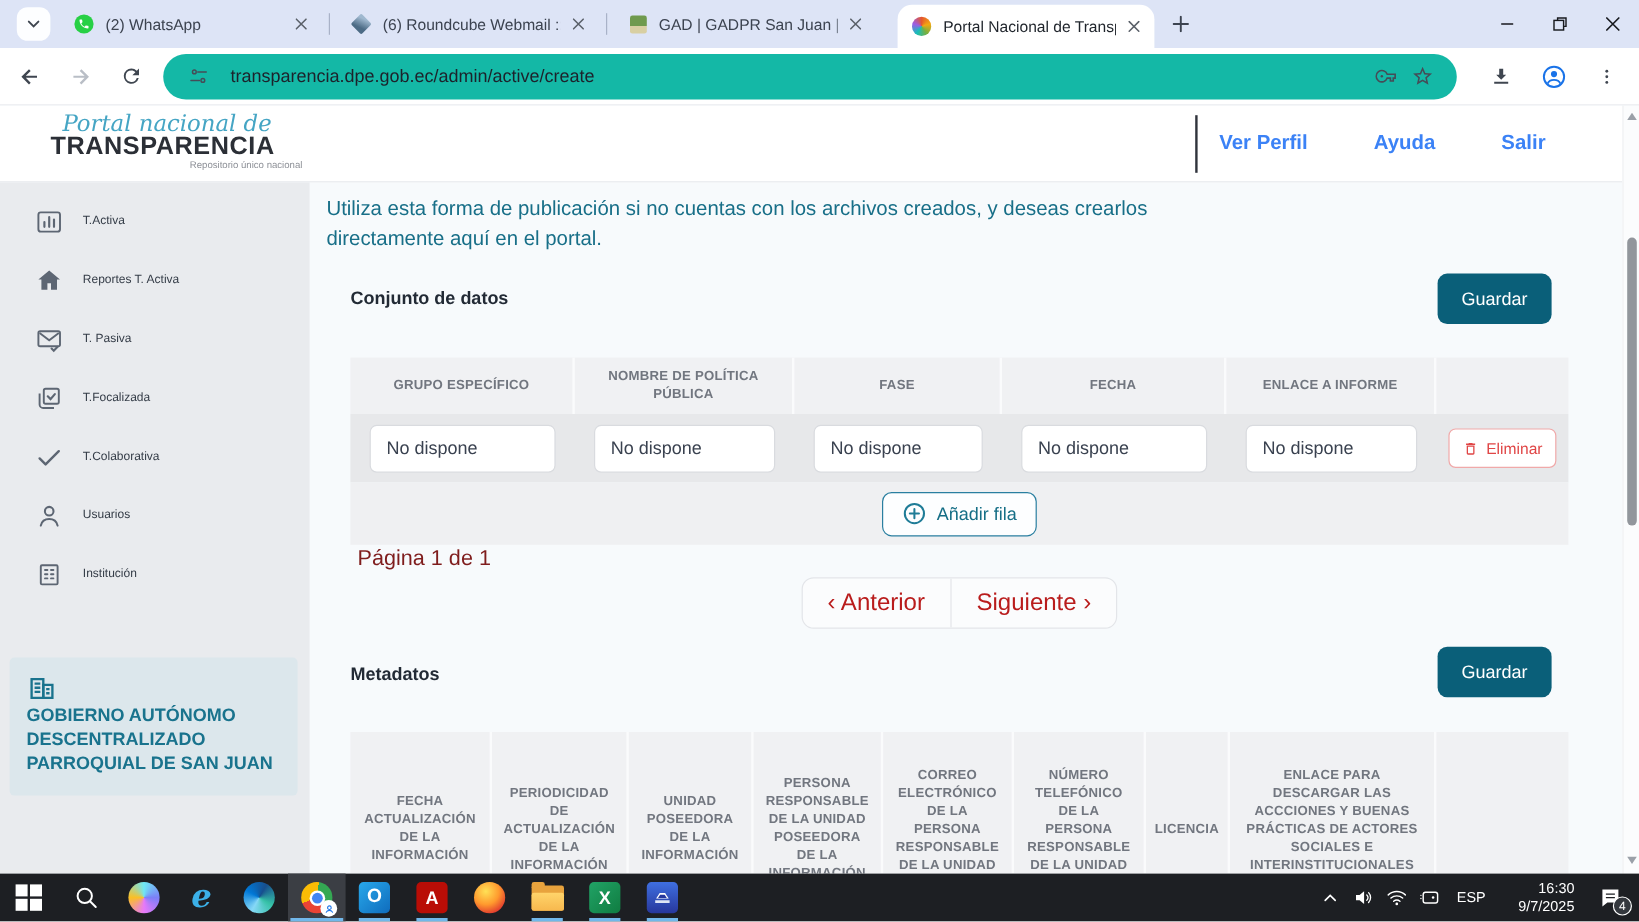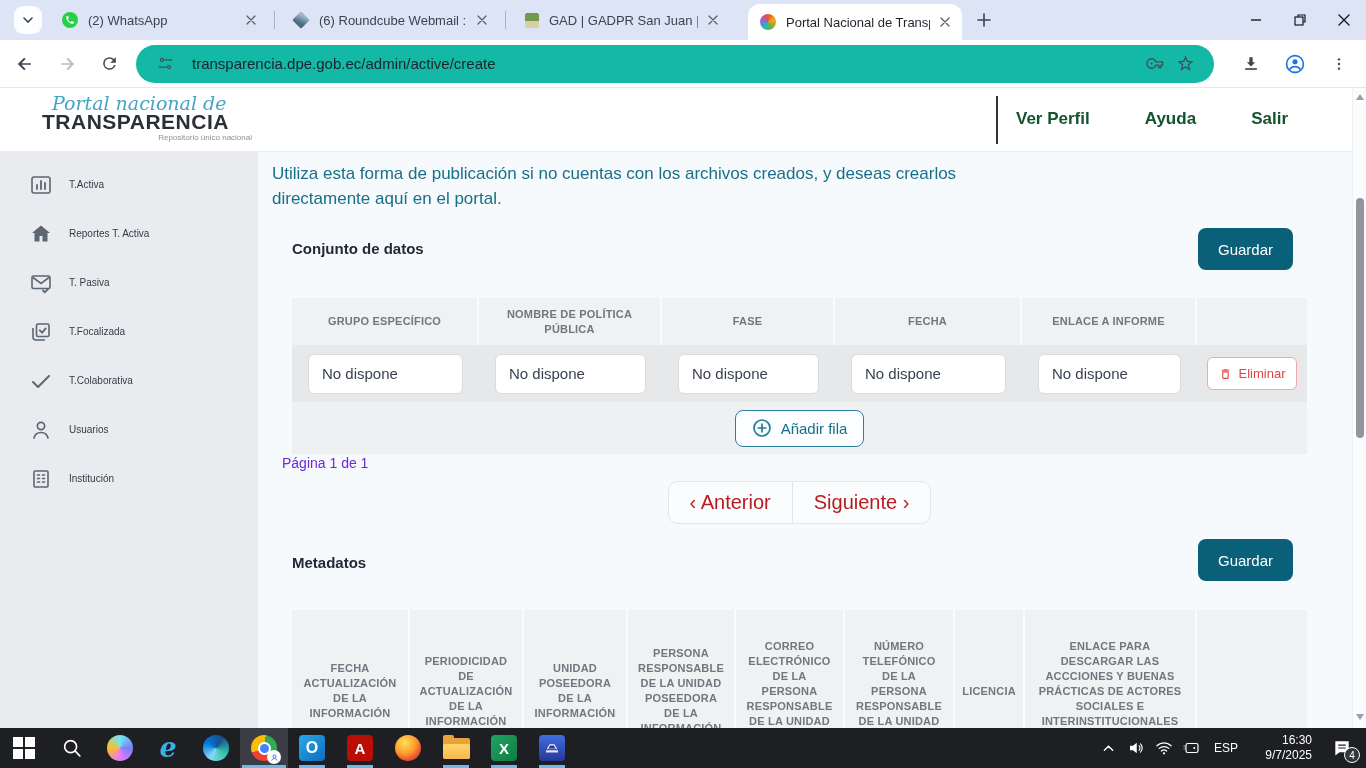--- a/index.html
+++ b/index.html
@@ -41,21 +41,21 @@
   .page { position:absolute; left:0; top:88px; width:1352px; height:640px; background:#f7fafc; overflow:hidden; }
   .site-header { position:absolute; left:0; top:0; width:1352px; height:64px; background:#fff; border-bottom:1px solid #e8eaee; }
   .logo { position:absolute; left:24px; top:6px; width:210px;margin-left:18px; }
   .logo-script { font-family:"DejaVu Serif","Liberation Serif",serif; font-style:italic; color:#45a5c4; font-size:19px; line-height:18px; margin-left:10px; }
   .logo-main { font-size:21px; font-weight:700; color:#2b2f36; letter-spacing:.5px; line-height:20px; }
   .logo-tag { font-size:8px; color:#8d9097; text-align:right; margin-top:1px; }
   .userblock { position:absolute; left:748px; top:11px; }
   .username { font-size:13.5px; color:#3c4450; line-height:23px; }
   .userrole { font-size:13px; color:#4c545f; line-height:23px; }
   .userdiv { position:absolute; left:996px; top:8px; width:1.5px; height:48px; background:#30343c; }
-  .hnav { position:absolute; left:1016px; top:21px; width:272px; display:flex; justify-content:space-between; font-size:17px; font-weight:700; color:#14532d; }
+  .hnav { position:absolute; left:1016px; top:21px; width:272px; display:flex; justify-content:space-between; font-size:17px; font-weight:700; color:#3b82f6; }
 
   .sidebar { position:absolute; left:0; top:64px; width:258px; height:576px; background:#e9ebee; }
   .side-item { display:flex; align-items:center; height:49px; padding-left:29px; color:#343c47; font-size:10px; font-weight:500; }
   .side-item .sic { width:24px; height:24px; color:#5d6673; margin-right:16px; flex:none; }
   .inst-card { position:absolute; left:8px; top:396px; width:240px; background:#dce7ec; border-radius:4px; padding:13px 14px 16px; color:#19738d; font-weight:700; font-size:15px; line-height:20px; }
   .inst-card .iic { color:#19738d; margin-bottom:9px; }
 
   .content { position:absolute; left:258px; top:64px; width:1094px; height:576px; }
   .intro { position:absolute; left:14px; top:9px; font-size:17px; line-height:25px; color:#186f88; font-weight:500; }
   .sec-title { position:absolute; font-size:15px; font-weight:700; color:#222a35; }
@@ -66,21 +66,21 @@
   .th { display:flex; align-items:center; justify-content:center; text-align:center; color:#71767f; font-size:11px; font-weight:700; letter-spacing:.2px; line-height:15px; border-right:2px solid #fafbfc; padding:0 10px; }
   .th:last-child { border-right:none; }
   .t1-head { height:47px; }
   .t1-row { display:flex; height:57px; background:#e7e8ea; align-items:center; }
   .cell { padding:0 16px; }
   .cellinput { height:40px; width:100%; background:#fff; border:1px solid #d9dbdf; border-radius:6px; font-size:15px; color:#3a4250; padding:0 13px; font-family:inherit; }
   .btn-del { width:90px; height:33px; margin:0 auto; background:#fff; border:1px solid #f0a9a9; border-radius:6px; color:#e04646; font-size:13px; display:flex; align-items:center; justify-content:center; gap:7px; font-family:inherit; }
   .t1-add { height:52px; background:#eff0f2; display:flex; align-items:center; justify-content:center; }
   .btn-add { height:37px; padding:0 16px; background:#fdfeff; border:1px solid #2a7fa0; border-radius:8px; color:#156e86; font-size:15px; display:flex; align-items:center; gap:9px; font-family:inherit; }
 
-  .pageinfo { position:absolute; left:24px; top:303px; font-size:14px; color:#6d28d9; }
+  .pageinfo { position:absolute; left:40px; top:303px; font-size:18px; color:#7f1d1d; }
   .pagination { position:absolute; left:34px; top:329px; width:1015px; display:flex; justify-content:center; }
   .pager { display:flex; border:1px solid #e3e5e9; border-radius:10px; background:#fbfcfd; overflow:hidden; }
   .pager-btn { padding:9px 21px; color:#b91c1c; font-size:20px; }
   .pager-btn + .pager-btn { border-left:1px solid #e3e5e9; }
 
   .table2 { position:absolute; left:34px; top:458px; width:1015px; }
   .t2-head { height:162px; }
 
   
   .scrollbar { position:absolute; right:0; top:88px; width:14px; height:640px; background:#fbfcfd; border-left:1px solid #eef0f2; }
@@ -346,20 +346,29 @@
       <div class="side-item">
         <span class="sic">
             <svg width="24" height="24" viewBox="0 0 24 24">
               <rect x="5" y="4" width="14" height="16" rx="1" fill="none" stroke="currentColor" stroke-width="1.6"></rect>
               <path d="M8.5 8h2M8.5 11.5h2M8.5 15h2M13.5 8h2M13.5 11.5h2M13.5 15h2" stroke="currentColor" stroke-width="1.6" stroke-linecap="round"></path>
             </svg>
           </span>
         <span>Institución</span>
       </div>
 
+      <div class="inst-card">
+        <span class="iic"><svg width="26" height="26" viewBox="0 0 24 24">
+              <path d="M4 4.5h9V19H4z" fill="none" stroke="currentColor" stroke-width="1.8"></path>
+              <path d="M6.3 8h4.4M6.3 11.2h4.4M6.3 14.4h4.4" stroke="currentColor" stroke-width="1.8"></path>
+              <path d="M13 9h7v10h-7z" fill="none" stroke="currentColor" stroke-width="1.8"></path>
+              <path d="M15.2 12.2h2.6M15.2 15.4h2.6" stroke="currentColor" stroke-width="1.8"></path>
+            </svg></span>
+        <div>GOBIERNO AUTÓNOMO DESCENTRALIZADO PARROQUIAL DE SAN JUAN</div>
+      </div>
     </div>
 
     <div class="content">
       <div class="intro">
         <div>Utiliza esta forma de publicación si no cuentas con los archivos creados, y deseas crearlos</div>
         <div>directamente aquí en el portal.</div>
       </div>
 
       <div class="sec-title" style="left:34px; top:88px;">Conjunto de datos</div>
       <button class="btn-save" style="left:940px; top:76px;">Guardar</button>

